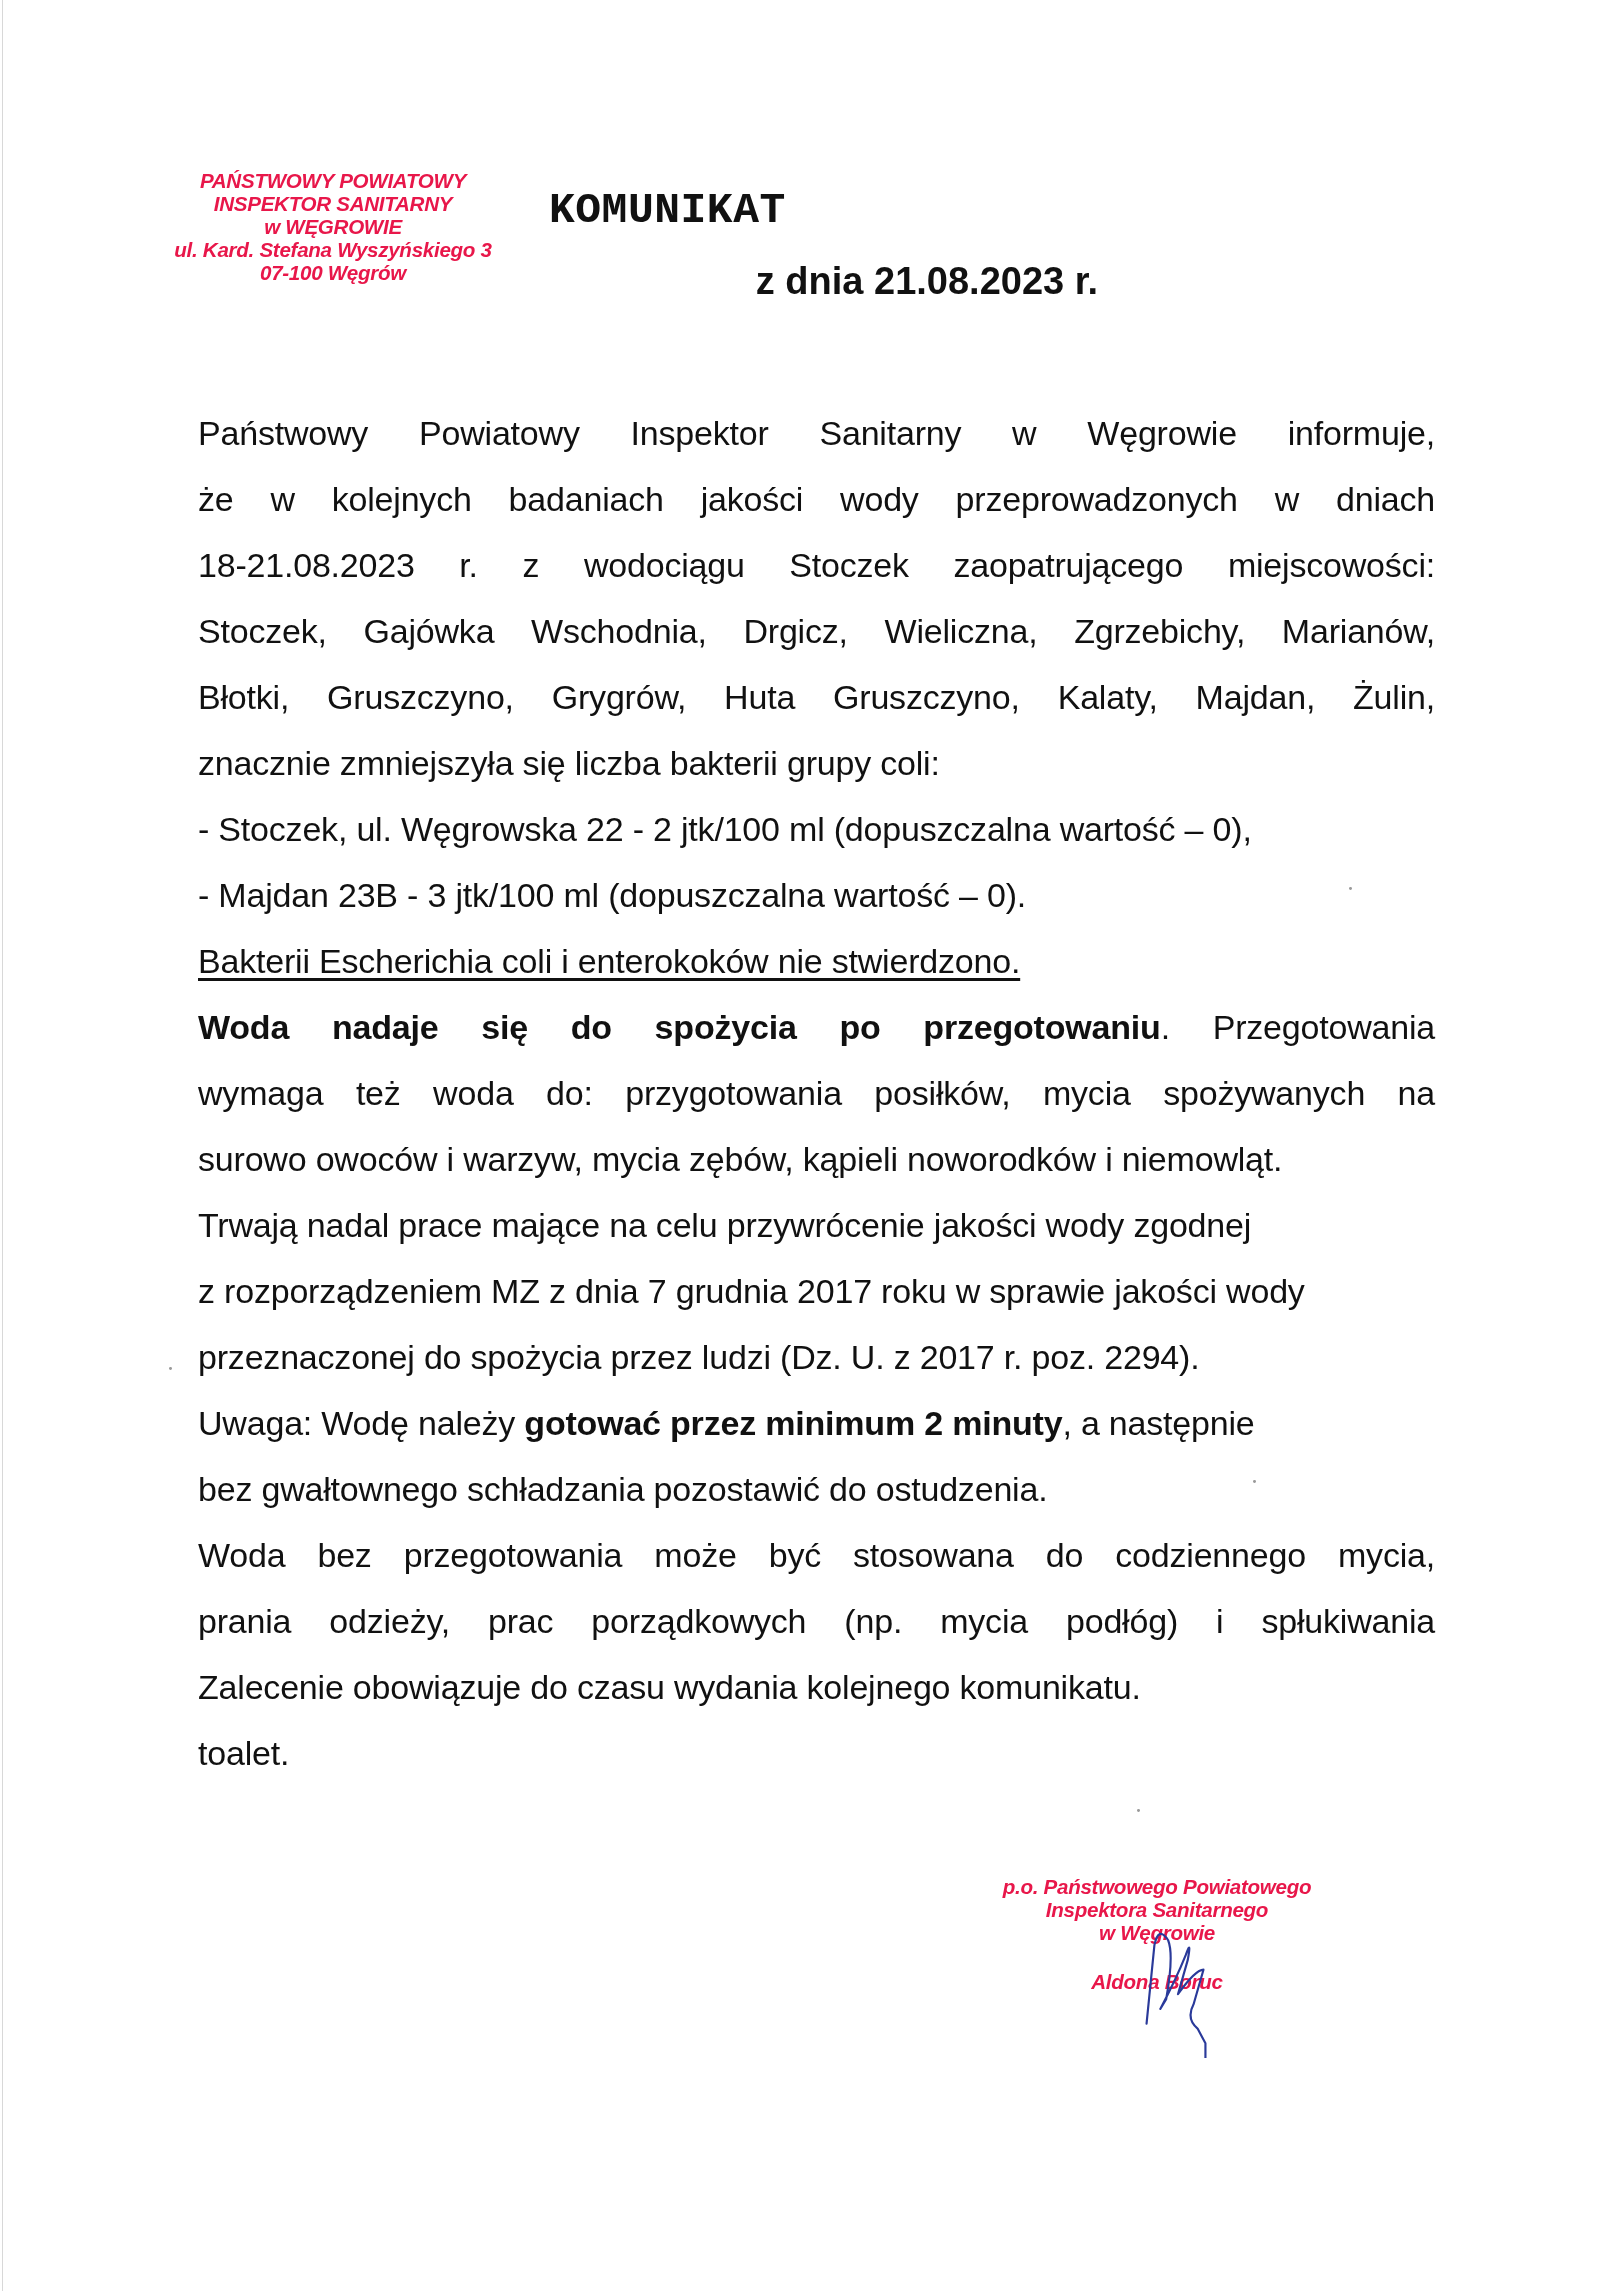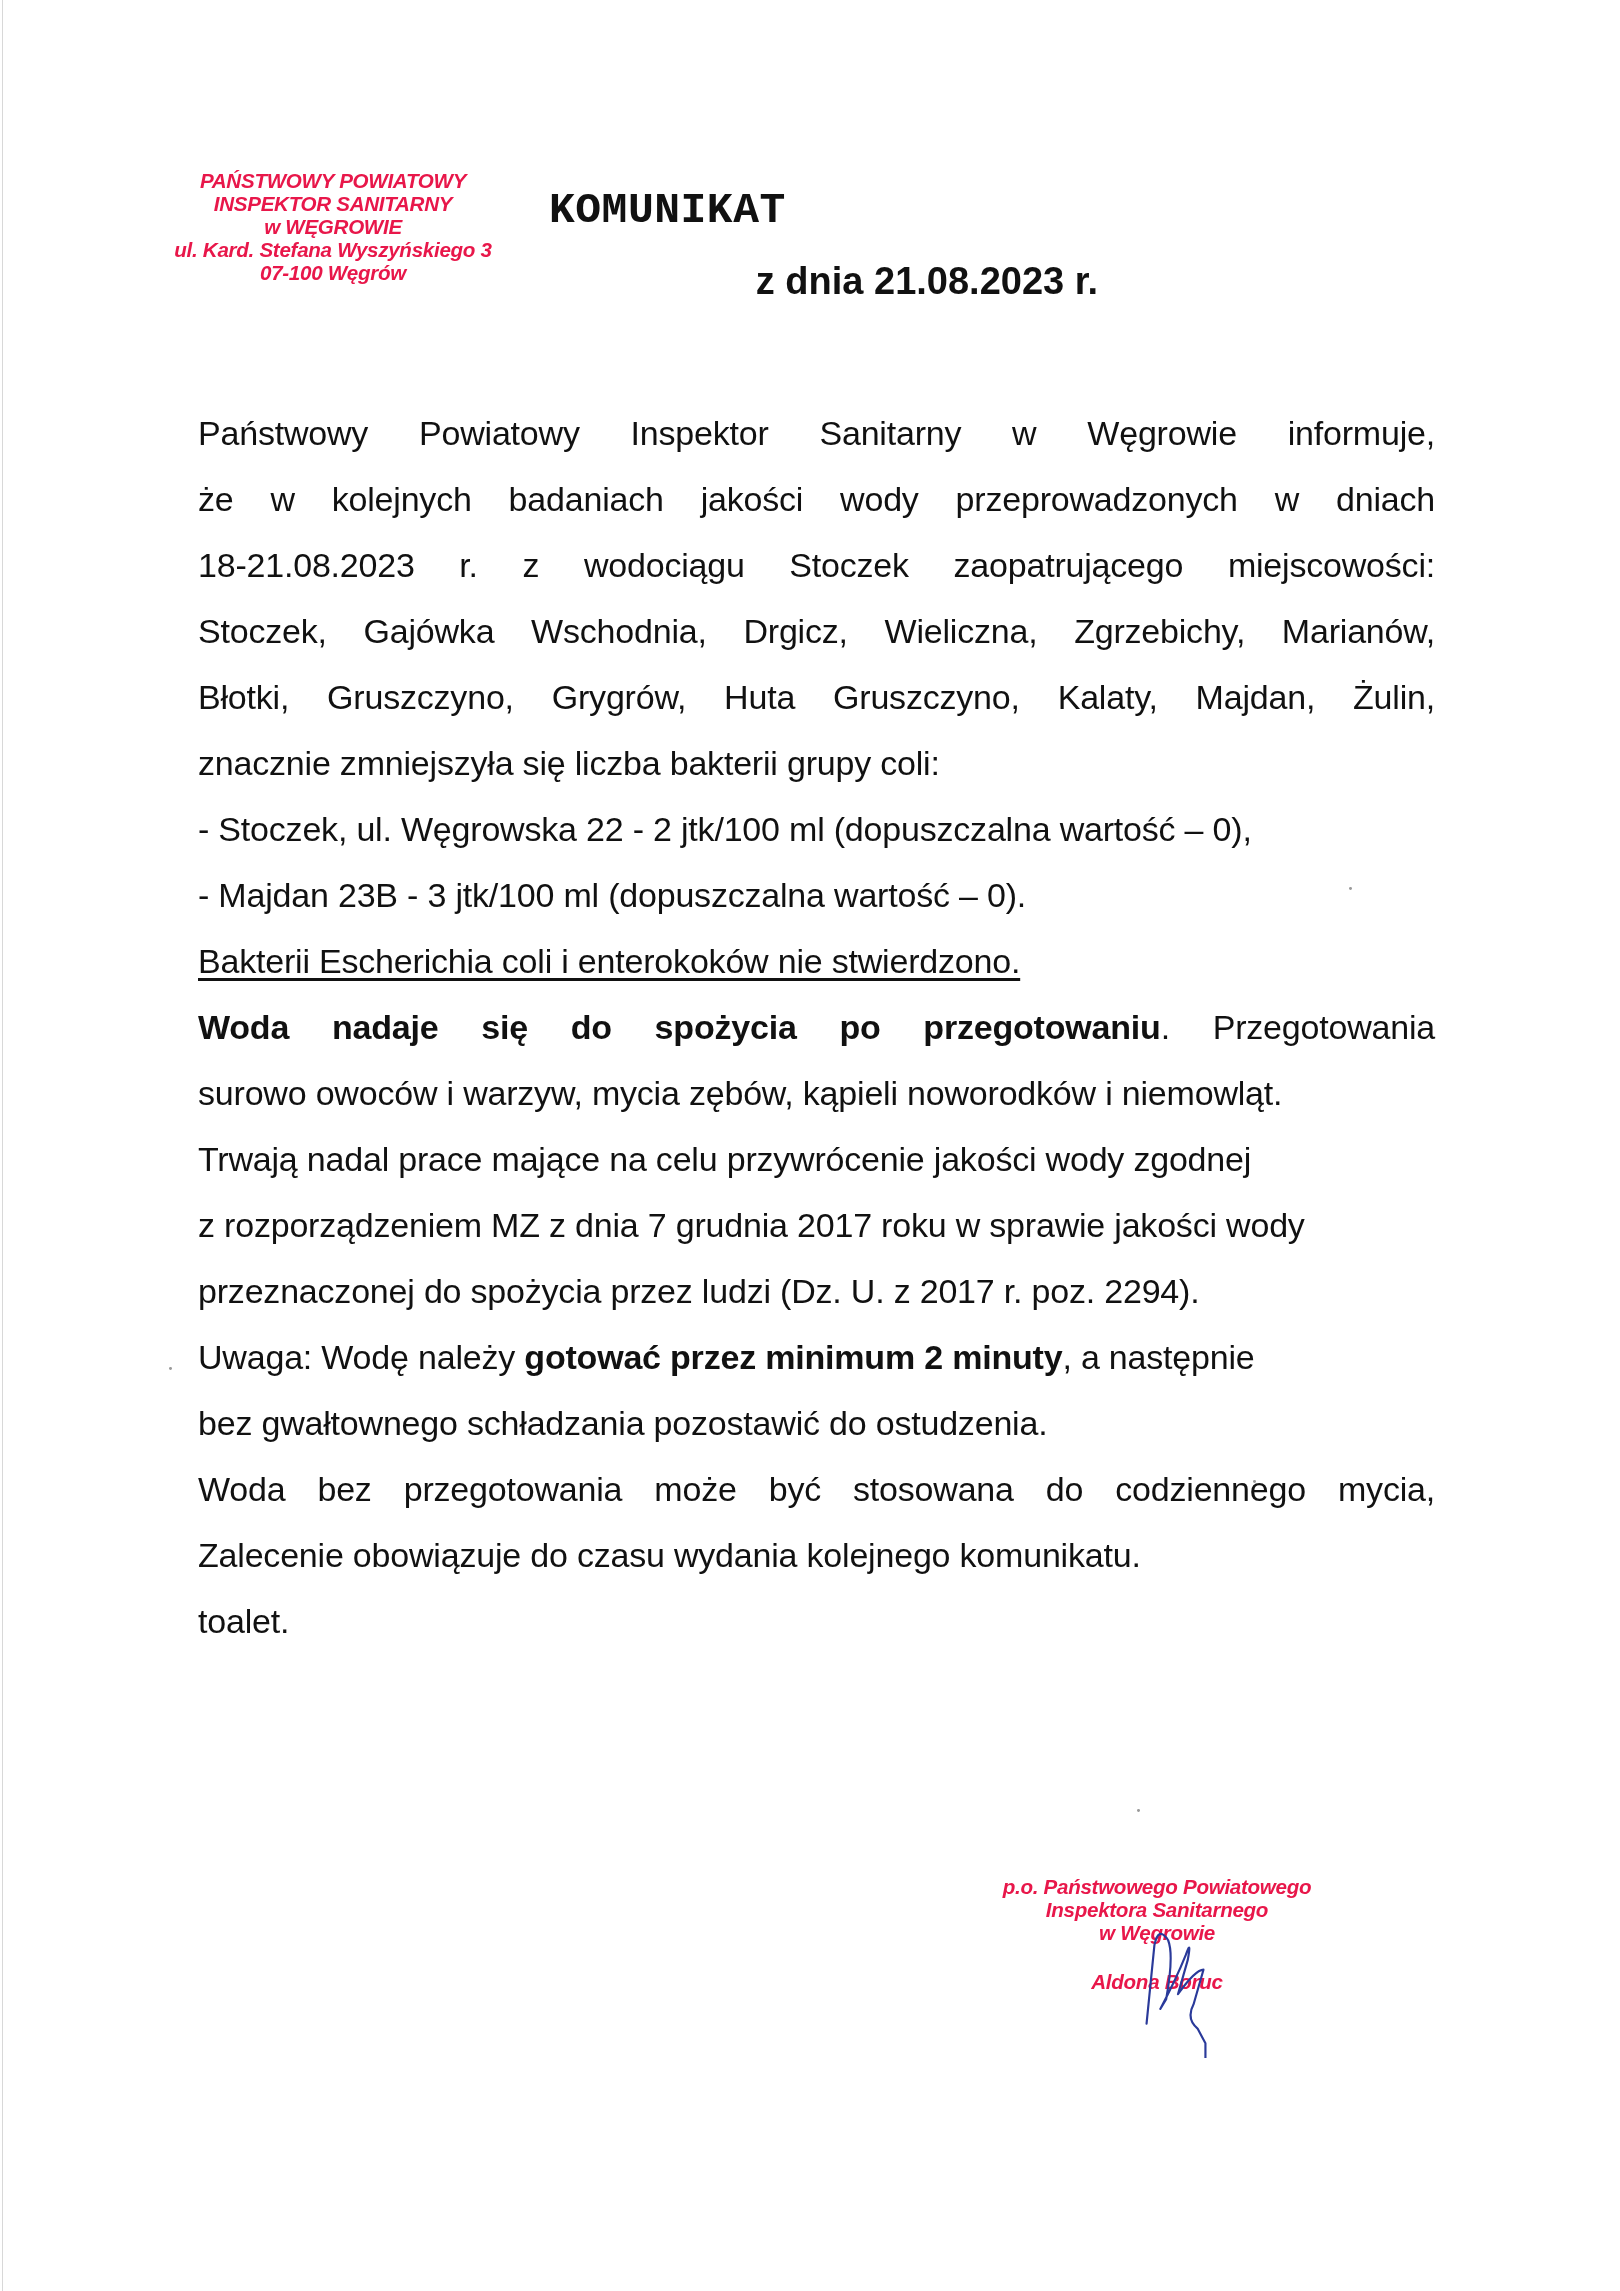--- a/index.html
+++ b/index.html
@@ -126,30 +126,32 @@
   <span class="line justify">Stoczek, Gajówka Wschodnia, Drgicz, Wieliczna, Zgrzebichy, Marianów,</span>
   <span class="line justify">Błotki, Gruszczyno, Grygrów, Huta Gruszczyno, Kalaty, Majdan, Żulin,</span>
   <span class="line">znacznie zmniejszyła się liczba bakterii grupy coli:</span>
 
   <span class="line">- Stoczek,  ul. Węgrowska 22 -  2 jtk/100 ml (dopuszczalna wartość – 0),</span>
   <span class="line">- Majdan 23B - 3 jtk/100 ml (dopuszczalna wartość – 0).</span>
 
   <span class="line"><span class="underline">Bakterii Escherichia coli i enterokoków nie stwierdzono.</span></span>
 
   <span class="line justify"><span class="b">Woda nadaje się do spożycia po przegotowaniu</span><span>. Przegotowania</span></span>
+  <span class="line justify">wymaga też woda do: przygotowania posiłków, mycia spożywanych na</span>
   <span class="line">surowo owoców i warzyw, mycia zębów, kąpieli noworodków  i niemowląt.</span>
 
   <span class="line">Trwają nadal prace mające na celu przywrócenie jakości wody zgodnej</span>
   <span class="line">z rozporządzeniem MZ z dnia 7 grudnia 2017 roku w sprawie jakości wody</span>
   <span class="line">przeznaczonej do spożycia przez ludzi (Dz. U.  z 2017 r. poz. 2294).</span>
 
   <span class="line"><span>Uwaga: Wodę należy </span><span class="b">gotować przez minimum 2 minuty</span><span>, a następnie</span></span>
   <span class="line">bez gwałtownego schładzania pozostawić do ostudzenia.</span>
 
   <span class="line justify">Woda bez przegotowania może być stosowana do codziennego mycia,</span>
+  <span class="line justify">prania odzieży, prac porządkowych (np. mycia podłóg) i spłukiwania</span>
   <span class="line">Zalecenie obowiązuje do czasu wydania kolejnego komunikatu.</span>
 
   <span class="line">toalet.</span>
 </div>
 
 <div class="stamp stamp-signature">
   <div>p.o. Państwowego Powiatowego</div>
   <div>Inspektora Sanitarnego</div>
   <div>w Węgrowie</div>
   <div class="sig-name">Aldona Boruc</div>

